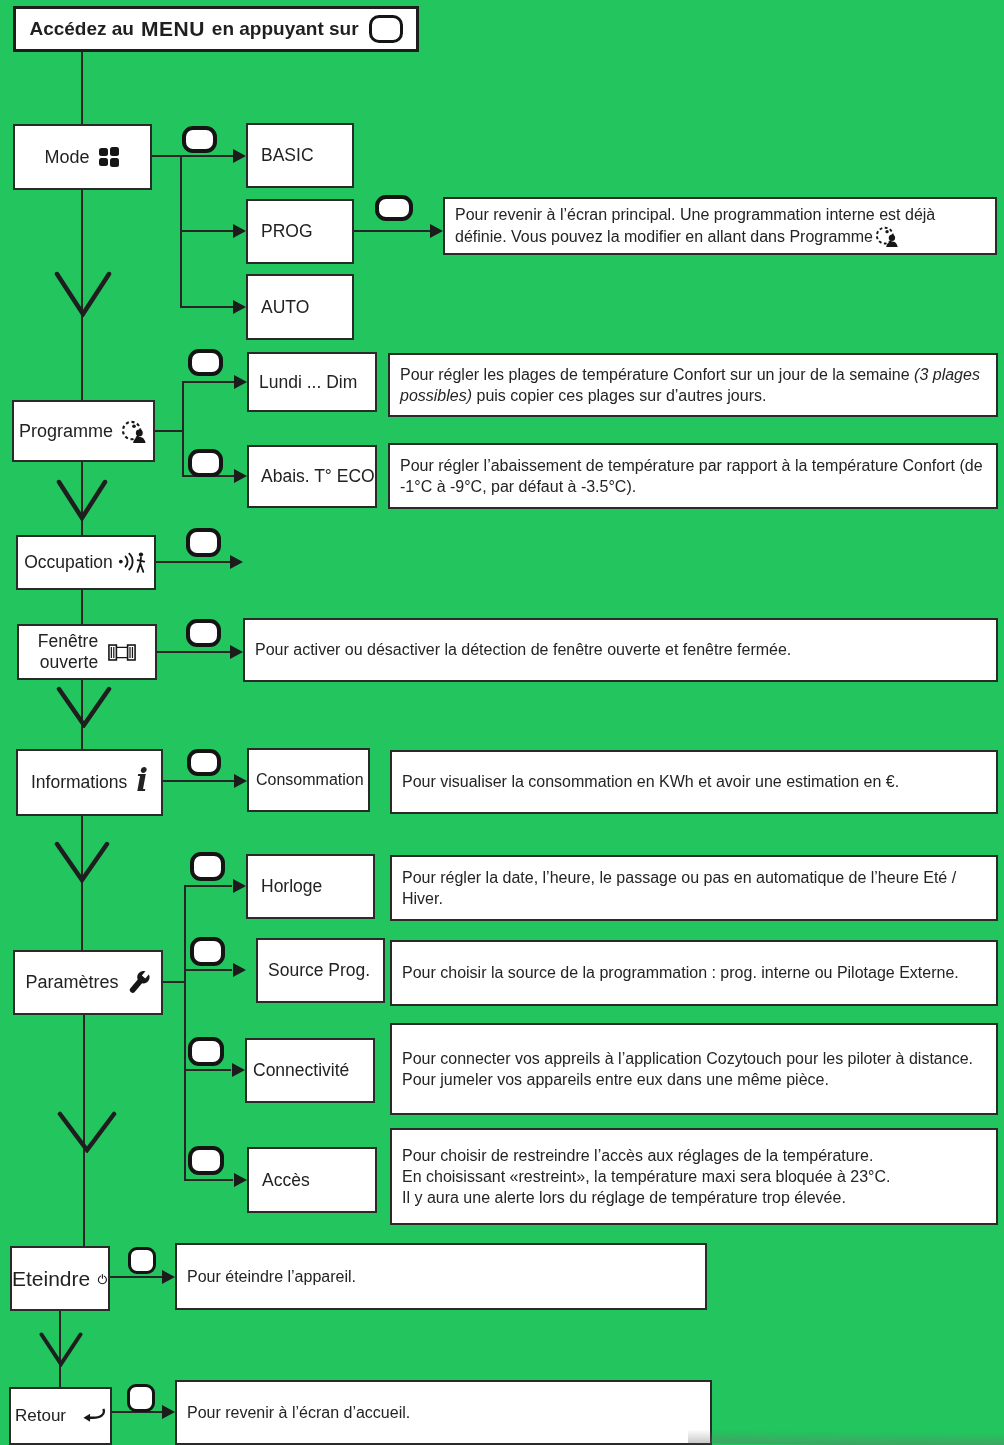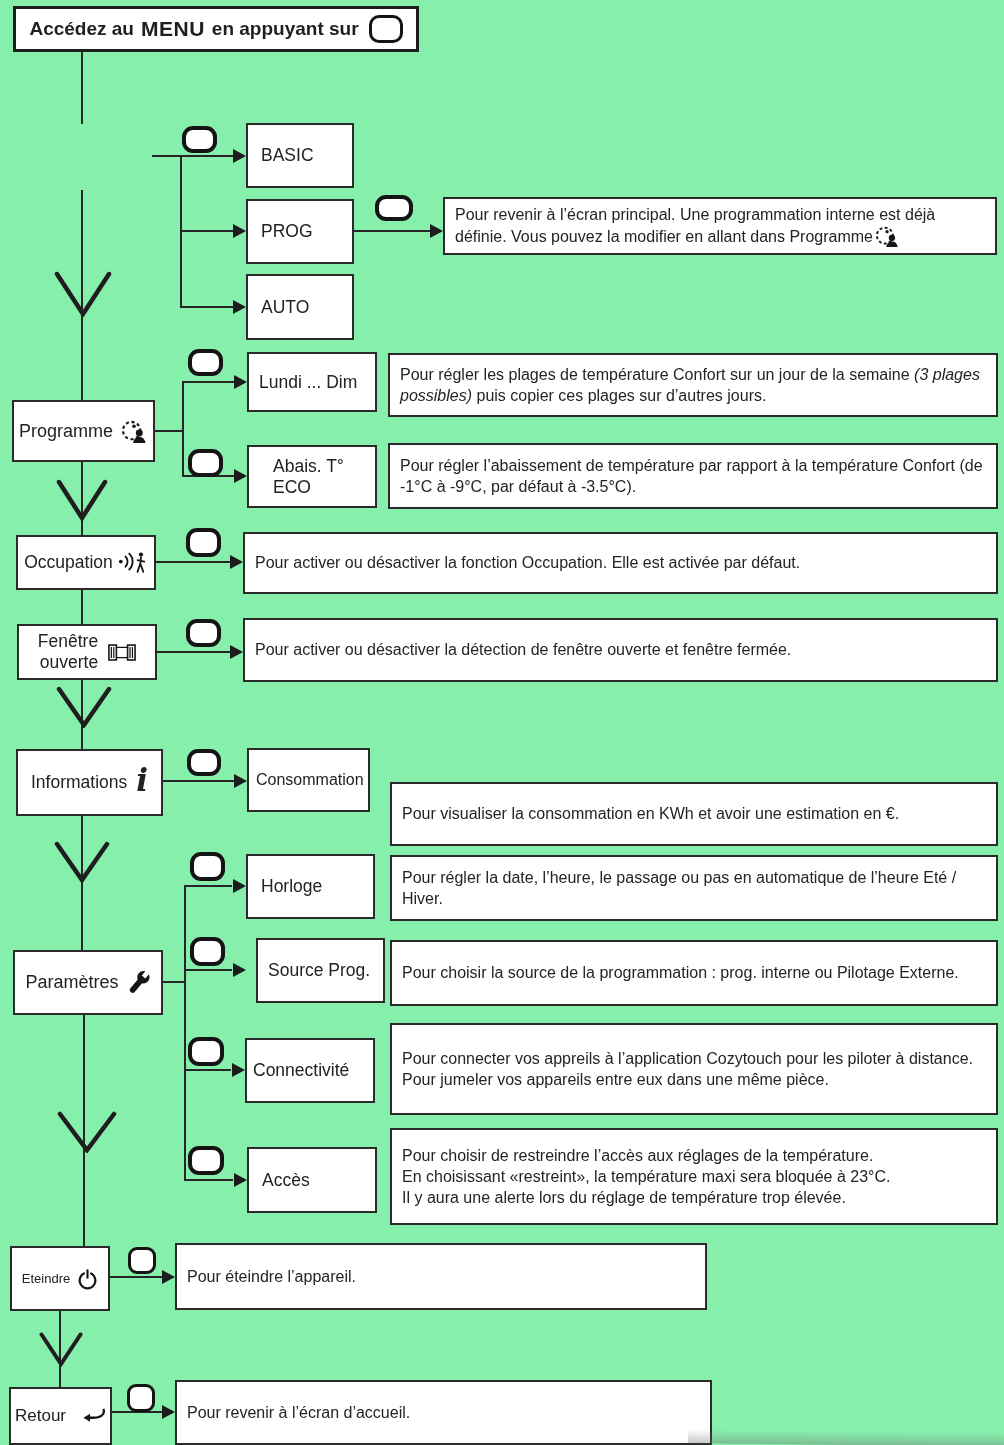--- a/index.html
+++ b/index.html
@@ -1,17 +1,17 @@
 <!DOCTYPE html>
 <html><head>
 <meta charset="utf-8">
 <style>
   *{box-sizing:border-box;margin:0;padding:0}
   html,body{background:#fff}
-  #canvas{position:relative;width:1004px;height:1445px;margin:0 auto;background:#86efac;
+  #canvas{position:relative;width:1004px;height:1445px;margin:0 auto;background:#22c55e;
           font-family:"Liberation Sans",sans-serif;color:#1f1f1f;overflow:hidden}
   .box{position:absolute;border:2px solid #2a2a2a;background:#fff;display:flex;
        align-items:center;justify-content:center;gap:8px;font-size:18px;color:#222}
   .titlebox{position:absolute;border:3px solid #1d1d1d;background:#fff;display:flex;
        align-items:center;justify-content:center;gap:7px;font-weight:bold;font-size:19px}
   .titlebox .menu{font-size:21px;letter-spacing:.5px}
   .optbox{position:absolute;border:2px solid #2a2a2a;background:#fff;display:flex;
        align-items:center;justify-content:flex-start;padding-left:13px;font-size:17.5px;color:#222}
   .desc{position:absolute;border:2px solid #2a2a2a;background:#fff;display:flex;flex-direction:column;
        justify-content:center;padding:4px 10px;font-size:16px;line-height:1.32;color:#242424}
@@ -62,20 +62,29 @@
   <svg class="chev" style="left:54px;top:841px" width="56" height="42">
       <polyline points="3,3 28,39 53,3" fill="none" stroke="#1e1e1e" stroke-width="4.5" stroke-linecap="round"></polyline>
     </svg>
   <svg class="chev" style="left:57px;top:1111px" width="60" height="42">
       <polyline points="3,3 30,39 57,3" fill="none" stroke="#1e1e1e" stroke-width="4.5" stroke-linecap="round"></polyline>
     </svg>
   <svg class="chev" style="left:39px;top:1332px" width="44" height="35">
       <polyline points="2.5,2.5 22,32 41.5,2.5" fill="none" stroke="#1e1e1e" stroke-width="4" stroke-linecap="round"></polyline>
     </svg>
 
+  <div class="box" style="left:13px;top:124px;width:139px;height:66px">
+    <span>Mode</span>
+    <svg width="23" height="22" viewBox="0 0 23 22">
+      <rect x="1" y="2" width="9" height="8" rx="2.5" fill="#161616"></rect>
+        <rect x="12" y="1" width="9" height="9" rx="2.5" fill="#161616"></rect>
+      <rect x="1" y="12" width="9" height="8" rx="2.5" fill="#161616"></rect>
+        <rect x="12" y="12" width="9" height="9" rx="2.5" fill="#161616"></rect>
+    </svg>
+  </div>
   <div class="hl" style="left:152px;top:155px;width:81px"></div>
   <div class="arr" style="left:233px;top:149px"></div>
   <div class="obtn" style="left:182px;top:126px;width:35px;height:27px"></div>
   <div class="vl" style="left:180px;top:156px;height:152px"></div>
   <div class="hl" style="left:180px;top:230px;width:53px"></div>
   <div class="arr" style="left:233px;top:224px"></div>
   <div class="hl" style="left:180px;top:306px;width:53px"></div>
   <div class="arr" style="left:233px;top:300px"></div>
 
   <div class="optbox" style="left:246px;top:123px;width:108px;height:65px">
@@ -119,43 +128,40 @@
   <div class="obtn" style="left:188px;top:449px;width:35px;height:28px"></div>
 
   <div class="optbox" style="left:247px;top:352px;width:130px;height:60px;padding-left:10px">
     <span>Lundi ... Dim</span>
   </div>
   <div class="desc" style="left:388px;top:353px;width:610px;height:64px">
     <div>
       <span>Pour régler les plages de température Confort sur un jour de la semaine </span><span style="font-style:italic">(3 plages possibles)</span><span> puis copier ces plages sur d’autres jours.</span>
     </div>
   </div>
-  <div class="optbox" style="left:247px;top:445px;width:130px;height:63px;padding-left:24px">
+  <div class="optbox" style="left:247px;top:445px;width:130px;height:63px;padding-left:12px">
     <span>Abais. T° ECO</span>
   </div>
   <div class="desc" style="left:388px;top:443px;width:610px;height:66px">
     <div>Pour régler l’abaissement de température par rapport à la température Confort (de -1°C à -9°C, par défaut à -3.5°C).</div>
   </div>
 
   <div class="box" style="left:16px;top:535px;width:140px;height:55px;gap:5px">
     <span style="font-size:17.5px">Occupation</span>
     <svg width="30" height="23" viewBox="0 0 32 24">
       <circle cx="3" cy="11" r="2" fill="#161616"></circle>
       <path d="M7.5 5 A8 8 0 0 1 7.5 17" fill="none" stroke="#161616" stroke-width="2"></path>
       <path d="M11.5 2 A12 12 0 0 1 11.5 20" fill="none" stroke="#161616" stroke-width="2"></path>
       <circle cx="24.5" cy="3.5" r="2.3" fill="#161616"></circle>
       <path d="M24.5 6.5 L23.8 13 M23.8 13 L20.8 22 M23.8 13 L27 22 M21 9.5 L28 11" fill="none" stroke="#161616" stroke-width="1.9" stroke-linecap="round"></path>
     </svg>
   </div>
   <div class="hl" style="left:156px;top:561px;width:74px"></div>
   <div class="arr" style="left:230px;top:555px"></div>
   <div class="obtn" style="left:186px;top:528px;width:35px;height:29px"></div>
-  <div class="desc" style="left:243px;top:532px;width:755px;height:62px">
-    <div>Pour activer ou désactiver la fonction Occupation. Elle est activée par défaut.</div>
-  </div>
 
   <div class="box" style="left:17px;top:624px;width:140px;height:56px;gap:10px">
     <span class="node-label-col" style="font-size:17.5px">
       <span>Fenêtre</span>
       <span>ouverte</span>
     </span>
     <svg width="28" height="23" viewBox="0 0 30 24">
       <rect x="1" y="4" width="8" height="16" fill="none" stroke="#161616" stroke-width="1.7"></rect>
       <path d="M3.6 6 L3.6 18 M6.2 6 L6.2 18" stroke="#161616" stroke-width="1.3"></path>
       <rect x="21" y="4" width="8" height="16" fill="none" stroke="#161616" stroke-width="1.7"></rect>
@@ -173,21 +179,21 @@
   <div class="box" style="left:16px;top:749px;width:147px;height:67px;gap:9px">
     <span style="font-size:17.5px">Informations</span>
     <span class="info-i">i</span>
   </div>
   <div class="hl" style="left:163px;top:780px;width:71px"></div>
   <div class="arr" style="left:234px;top:774px"></div>
   <div class="obtn" style="left:187px;top:749px;width:34px;height:27px"></div>
   <div class="optbox" style="left:247px;top:748px;width:123px;height:64px;padding-left:7px">
     <span style="font-size:16px">Consommation</span>
   </div>
-  <div class="desc" style="left:390px;top:782px;width:608px;height:64px">
+  <div class="desc" style="left:390px;top:750px;width:608px;height:64px">
     <div>Pour visualiser la consommation en KWh et avoir une estimation en €.</div>
   </div>
 
   <div class="box" style="left:13px;top:950px;width:150px;height:65px">
     <span>Paramètres</span>
     <svg width="24" height="27" viewBox="0 0 24 27">
       <g transform="rotate(40 12 13)">
         <rect x="9.5" y="9" width="5.6" height="17" rx="2.6" fill="#161616"></rect>
         <circle cx="12.3" cy="6.5" r="6.2" fill="#161616"></circle>
         <rect x="10" y="-3" width="4.6" height="9.2" fill="#ffffff"></rect>
@@ -234,21 +240,21 @@
   <div class="optbox" style="left:247px;top:1147px;width:130px;height:66px">
     <span>Accès</span>
   </div>
   <div class="desc" style="left:390px;top:1128px;width:608px;height:97px">
     <div>Pour choisir de restreindre l’accès aux réglages de la température.</div>
     <div>En choisissant «restreint», la température maxi sera bloquée à 23°C.</div>
     <div>Il y aura une alerte lors du réglage de température trop élevée.</div>
   </div>
 
   <div class="box" style="left:10px;top:1246px;width:100px;height:65px;gap:7px">
-    <span style="font-size:13px">Eteindre</span>
+    <span style="font-size:21px">Eteindre</span>
     <svg width="21" height="22" viewBox="0 0 24 24">
       <path d="M8 5.6 A9 9 0 1 0 16 5.6" fill="none" stroke="#161616" stroke-width="2.4" stroke-linecap="round"></path>
       <line x1="12" y1="2" x2="12" y2="10.5" stroke="#161616" stroke-width="2.4" stroke-linecap="round"></line>
     </svg>
   </div>
   <div class="hl" style="left:110px;top:1276px;width:52px"></div>
   <div class="arr" style="left:162px;top:1270px"></div>
   <div class="obtn" style="left:128px;top:1247px;width:28px;height:27px;border-width:3.5px;border-radius:9px"></div>
   <div class="desc" style="left:175px;top:1243px;width:532px;height:67px">
     <div>Pour éteindre l’appareil.</div>

